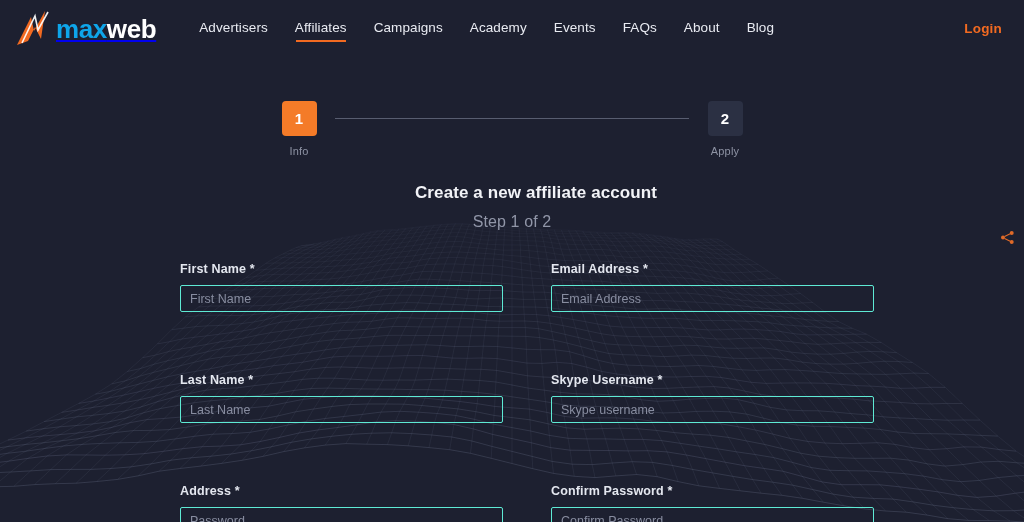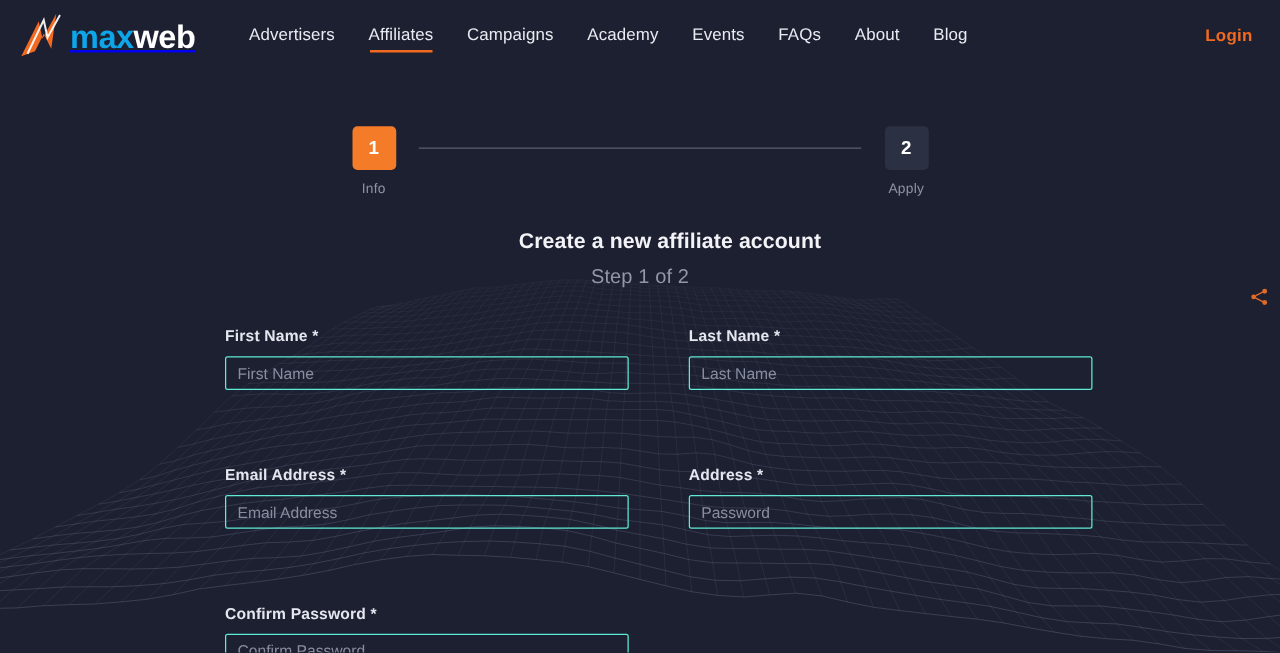--- a/index.html
+++ b/index.html
@@ -388,29 +388,33 @@
   <div class="form-subtitle">Step 1 of 2</div>
 
   <form class="form-grid">
 
     <div class="field">
       <label class="field-label">First Name *</label>
       <input class="field-input" type="text" placeholder="First Name" style="">
     </div>
 
     <div class="field">
+      <label class="field-label">Email Address *</label>
+      <input class="field-input" type="text" placeholder="Email Address" style="">
+    </div>
+
+    <div class="field">
       <label class="field-label">Last Name *</label>
       <input class="field-input" type="text" placeholder="Last Name" style="">
     </div>
 
     <div class="field">
-      <label class="field-label">Email Address *</label>
-      <input class="field-input" type="text" placeholder="Email Address" style="">
-    </div>
-
+      <label class="field-label">Skype Username *</label>
+      <input class="field-input" type="text" placeholder="Skype username" style="">
+    </div>
 
     <div class="field">
       <label class="field-label">Address *</label>
       <input class="field-input" type="text" placeholder="Password" style="">
     </div>
 
     <div class="field">
       <label class="field-label">Confirm Password *</label>
       <input class="field-input" type="text" placeholder="Confirm Password" style="">
     </div>

